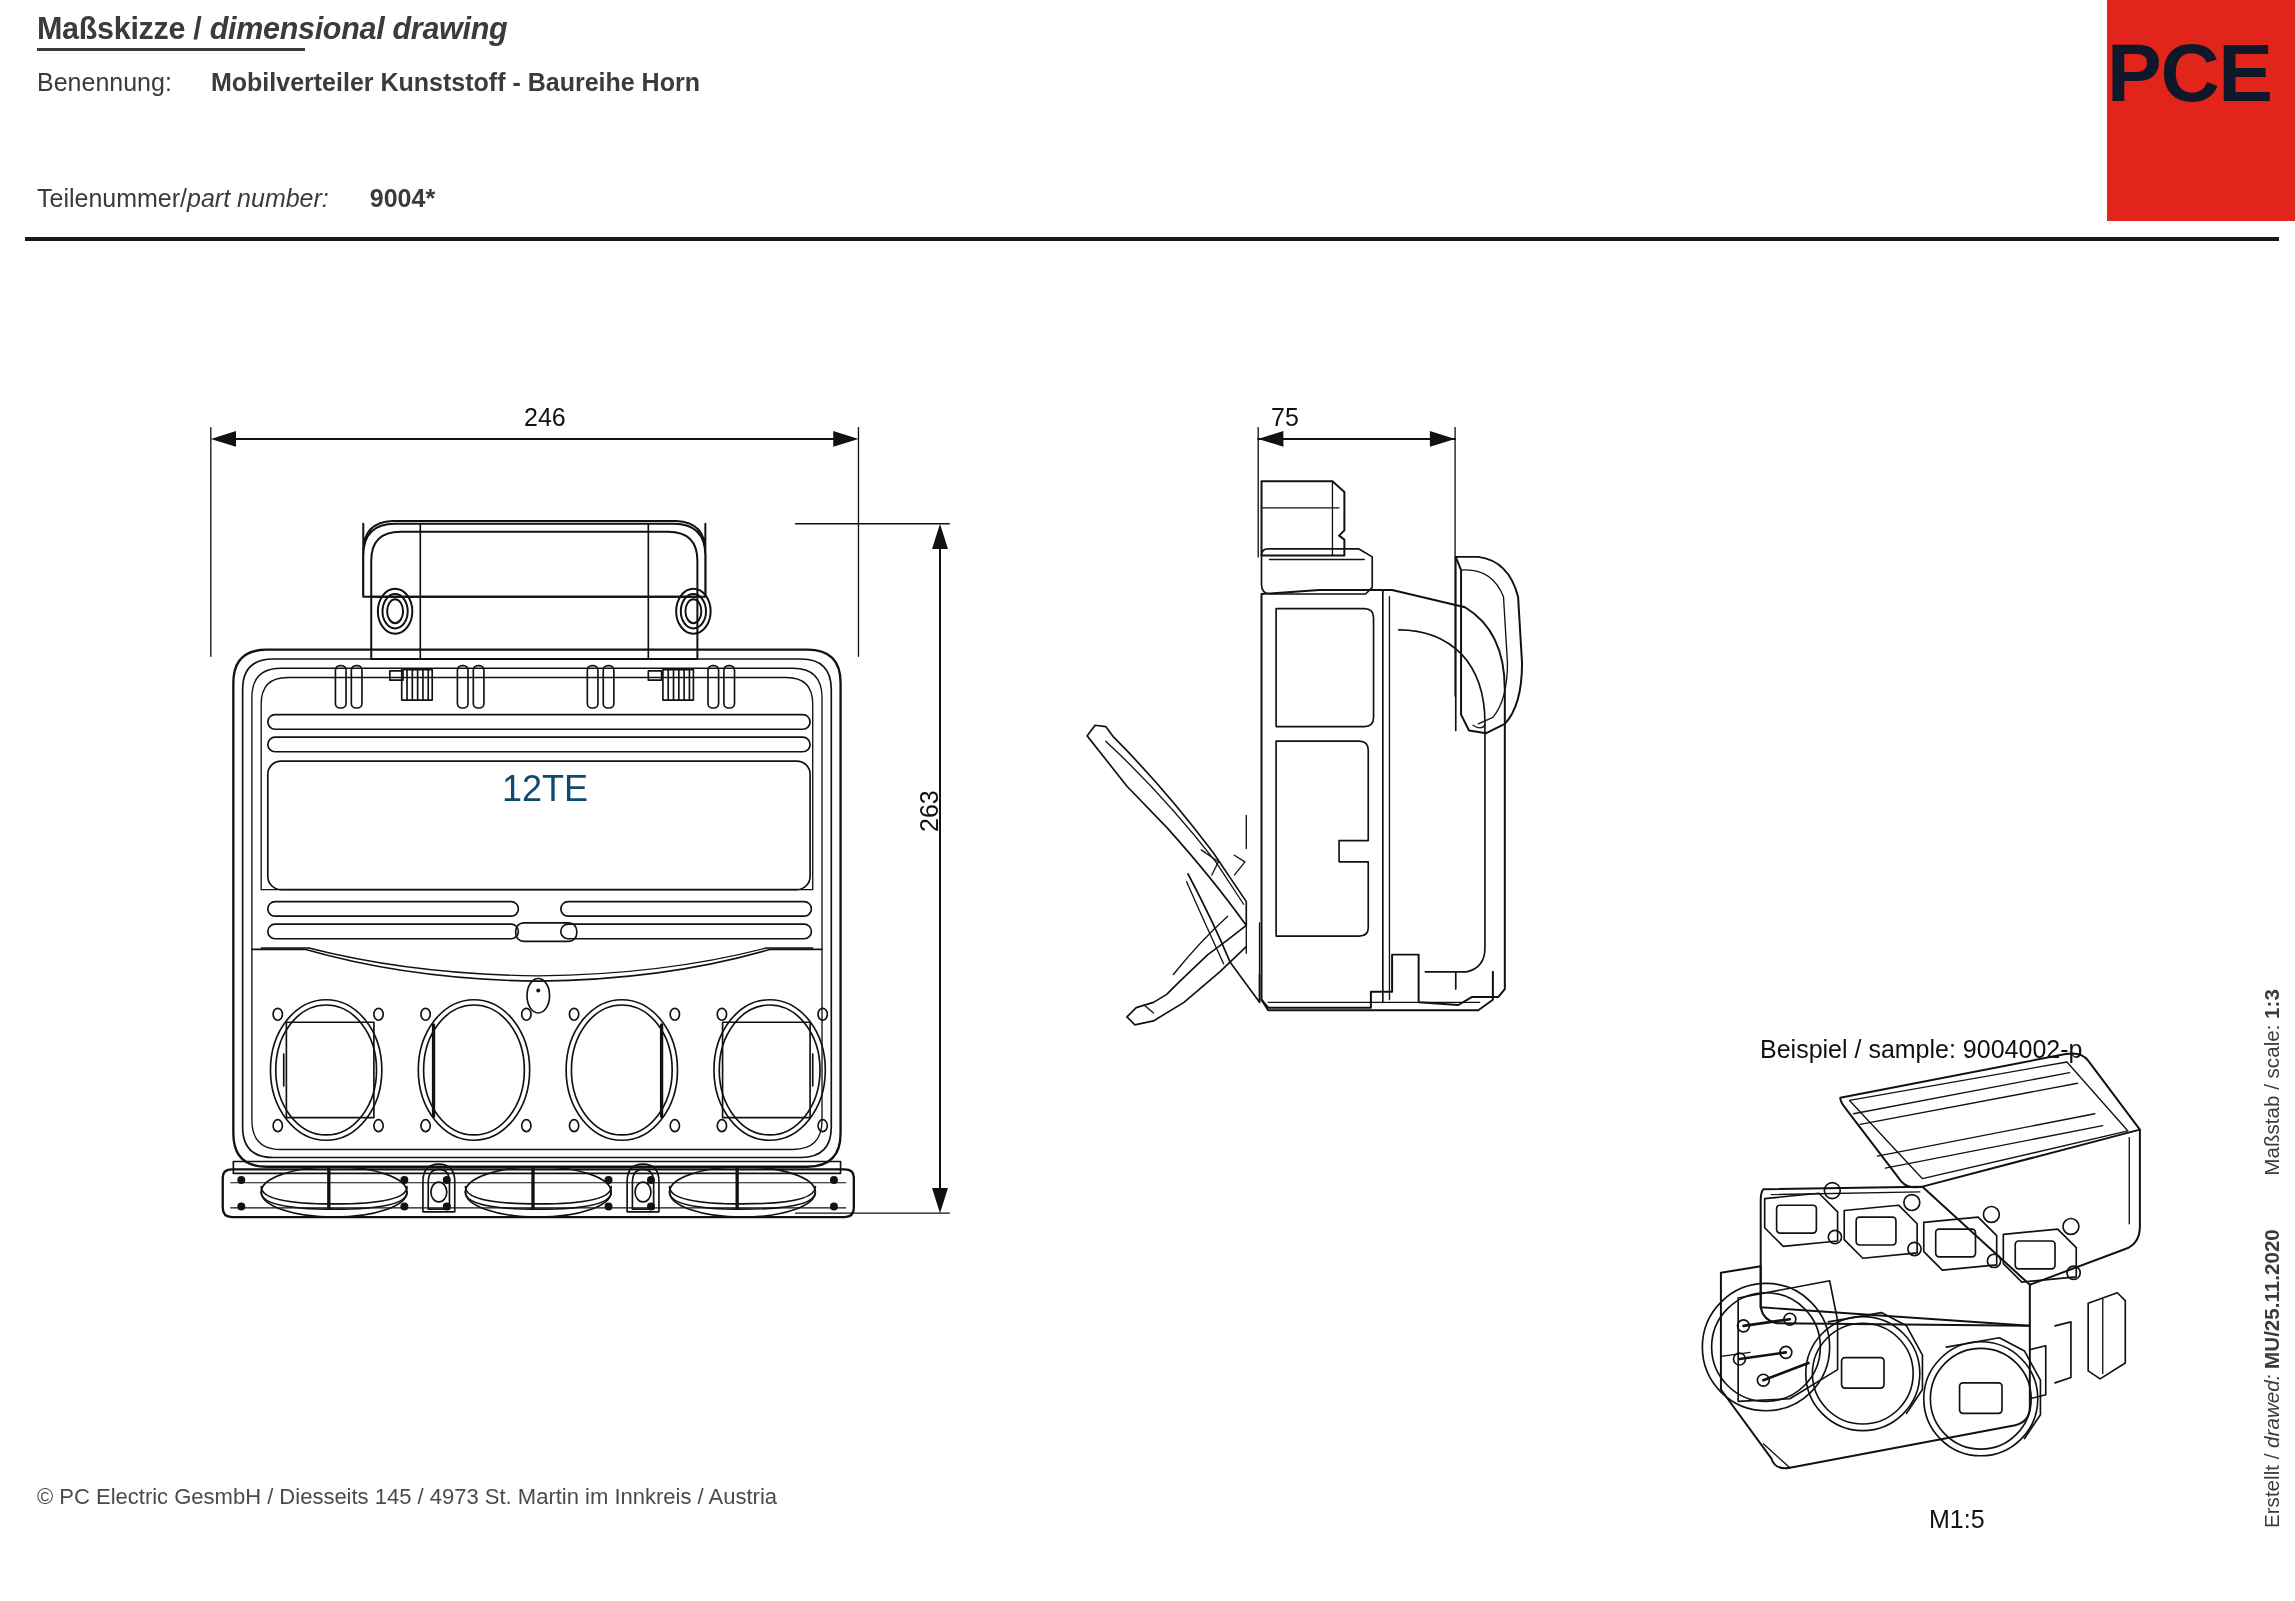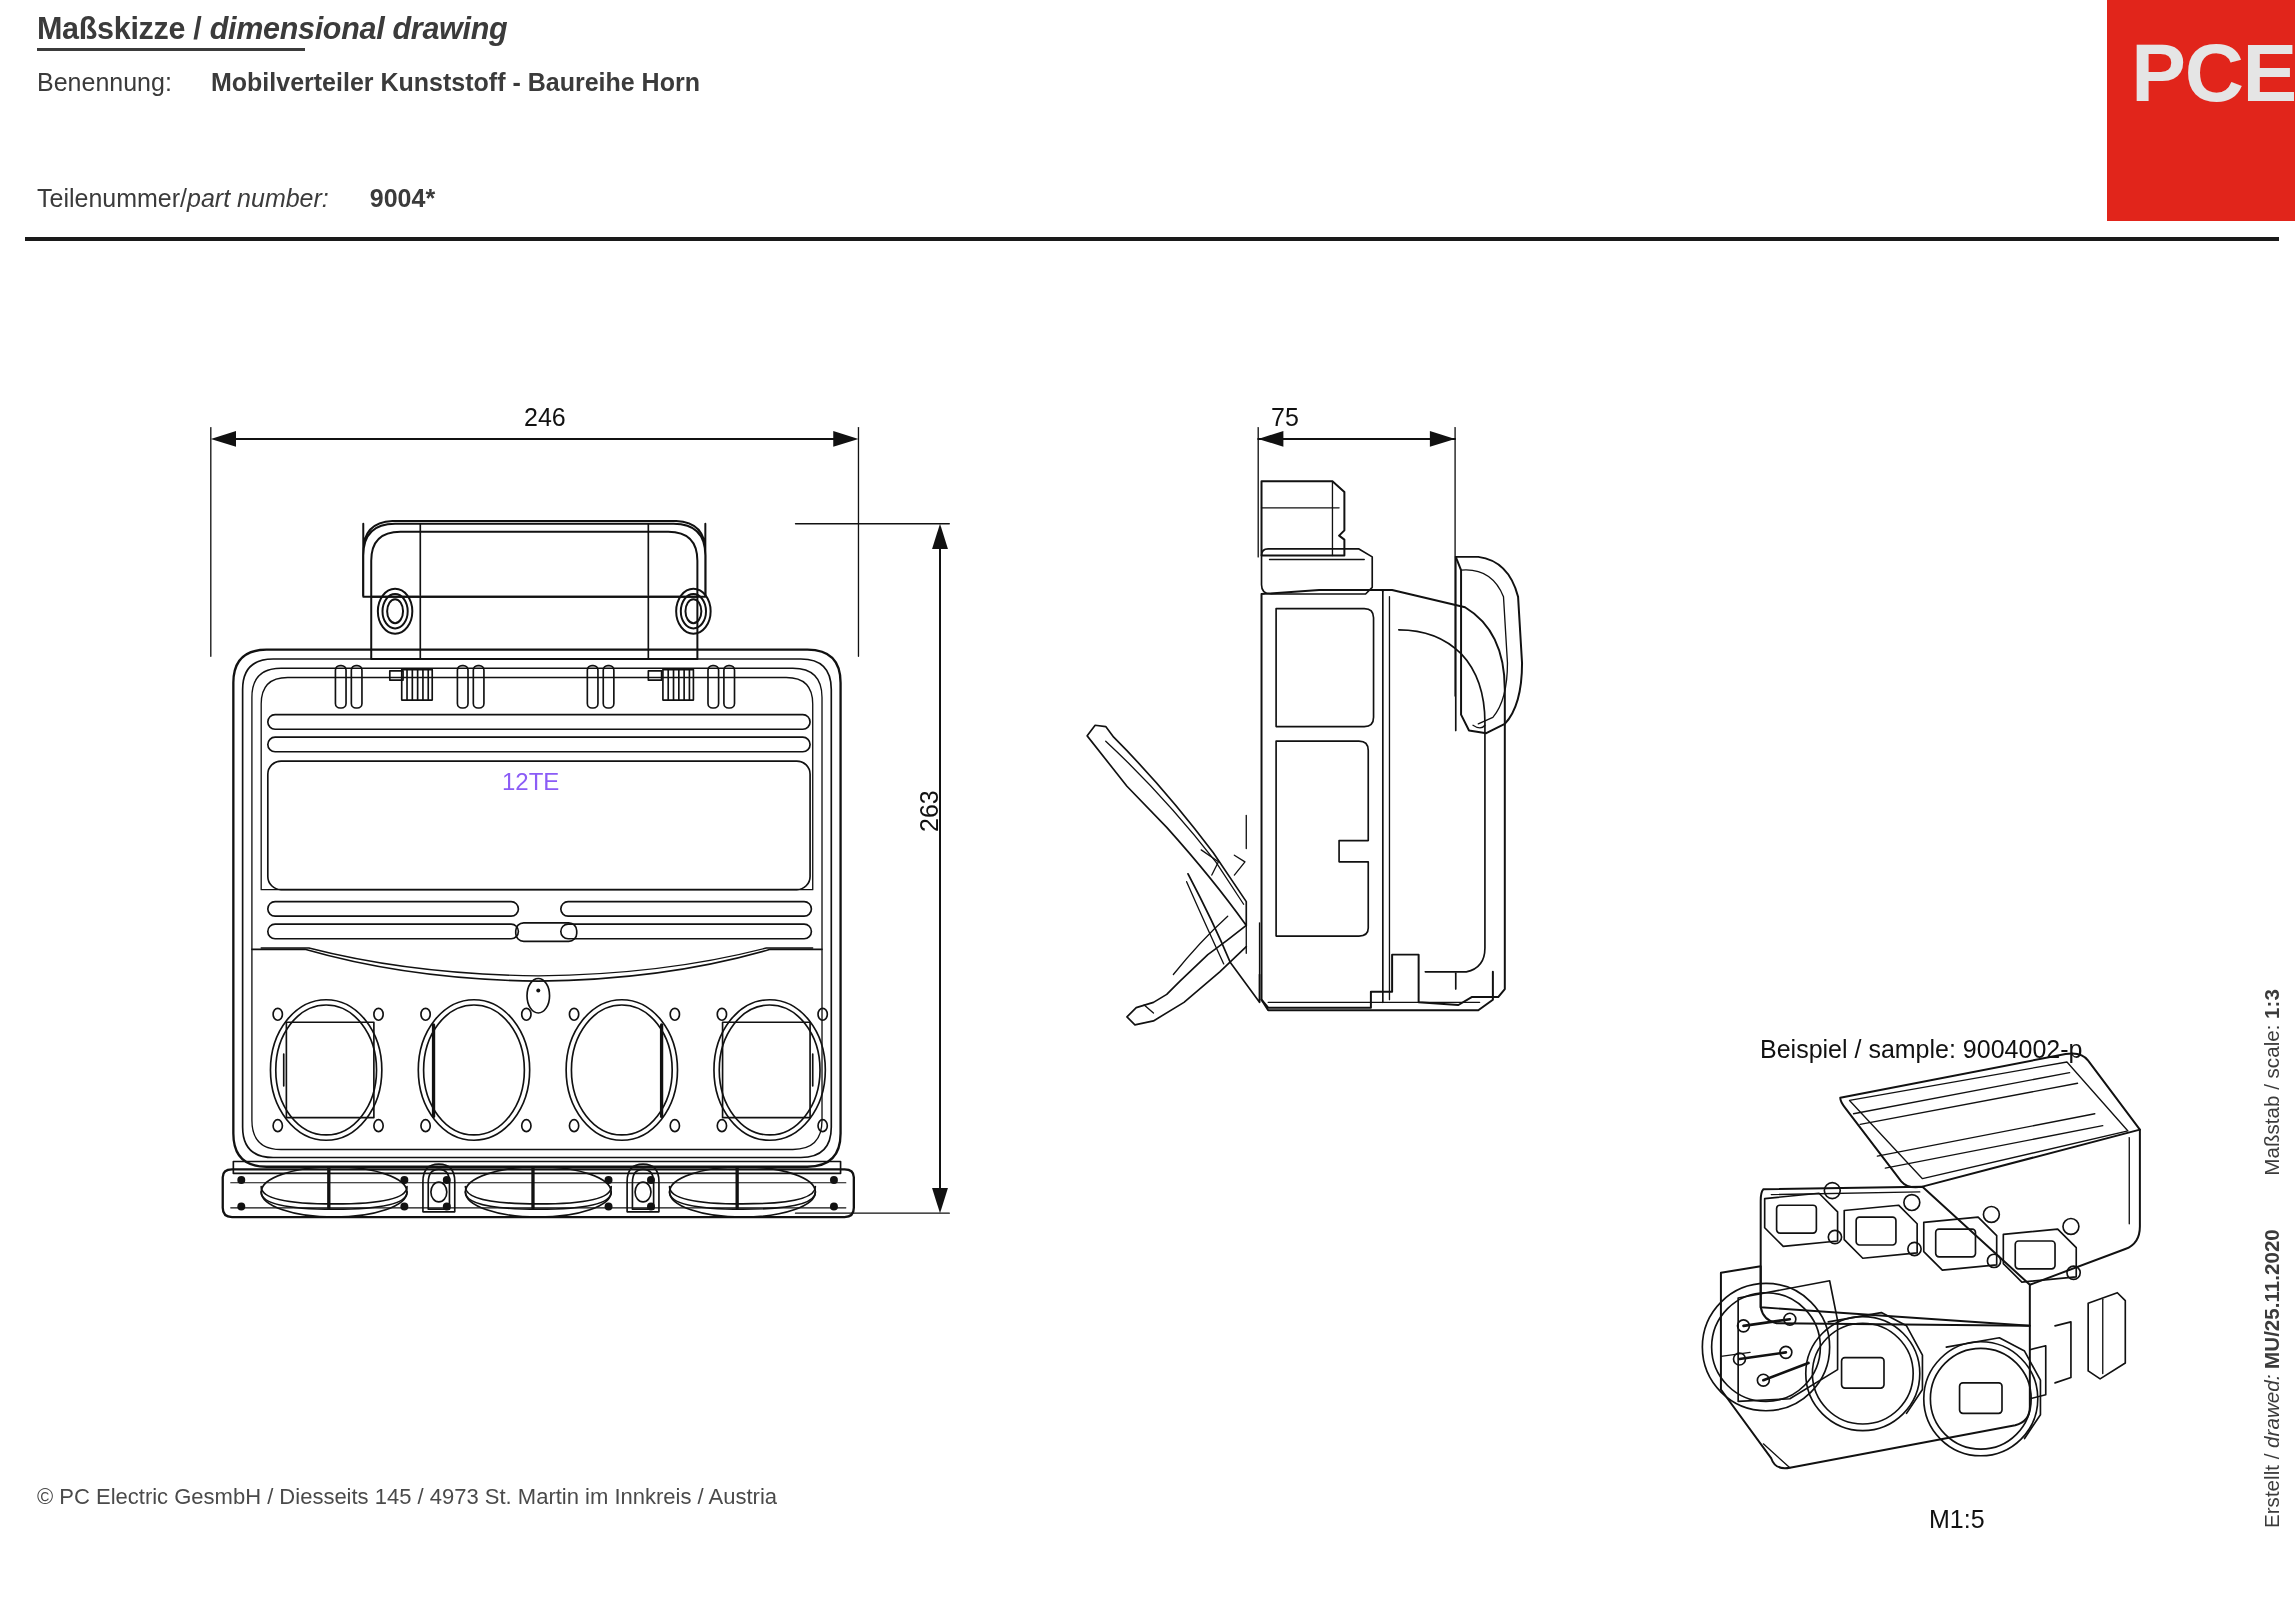--- a/index.html
+++ b/index.html
@@ -37,34 +37,34 @@
   .hdr-rule{
     position:absolute;left:25px;top:237px;width:2254px;height:4px;background:#1a1a1a;
   }
 
   
   .logo{
     position:absolute;left:2107px;top:0px;width:189px;height:221px;
     background:#e1251b;
   }
   .logo-text{
-    position:absolute;left:0;top:32px;width:189px;text-align:right;
-    font-size:82px;font-weight:bold;color:#e5e5e5;letter-spacing:-1.3px;
+    position:absolute;left:0;top:32px;width:189px;text-align:left;
+    font-size:82px;font-weight:bold;color:#0f172a;letter-spacing:-1.3px;
     line-height:1;
   }
 
   
   .dwg{position:absolute;left:0;top:0;width:2295px;height:1601px;pointer-events:none;}
 
   
   .dimlabel{position:absolute;font-size:25px;color:#111;white-space:nowrap;}
   .dim-246{left:524px;top:403px;}
   .dim-75{left:1271px;top:403px;}
   .dim-263{left:915px;top:832px;transform:rotate(-90deg);transform-origin:left top;}
-  .lbl-12te{position:absolute;left:502px;top:768px;font-size:24px;color:#8b5cf6;text-align:right;}
+  .lbl-12te{position:absolute;left:502px;top:768px;font-size:36px;color:#0c4a6e;text-align:right;}
 
   
   .sample-cap{
     position:absolute;left:1760px;top:995px;font-size:25px;color:#111;white-space:nowrap;margin-top:40px;
   }
   .sample-scale{
     position:absolute;left:1929px;top:1505px;font-size:25px;color:#111;white-space:nowrap;
   }
 
   

